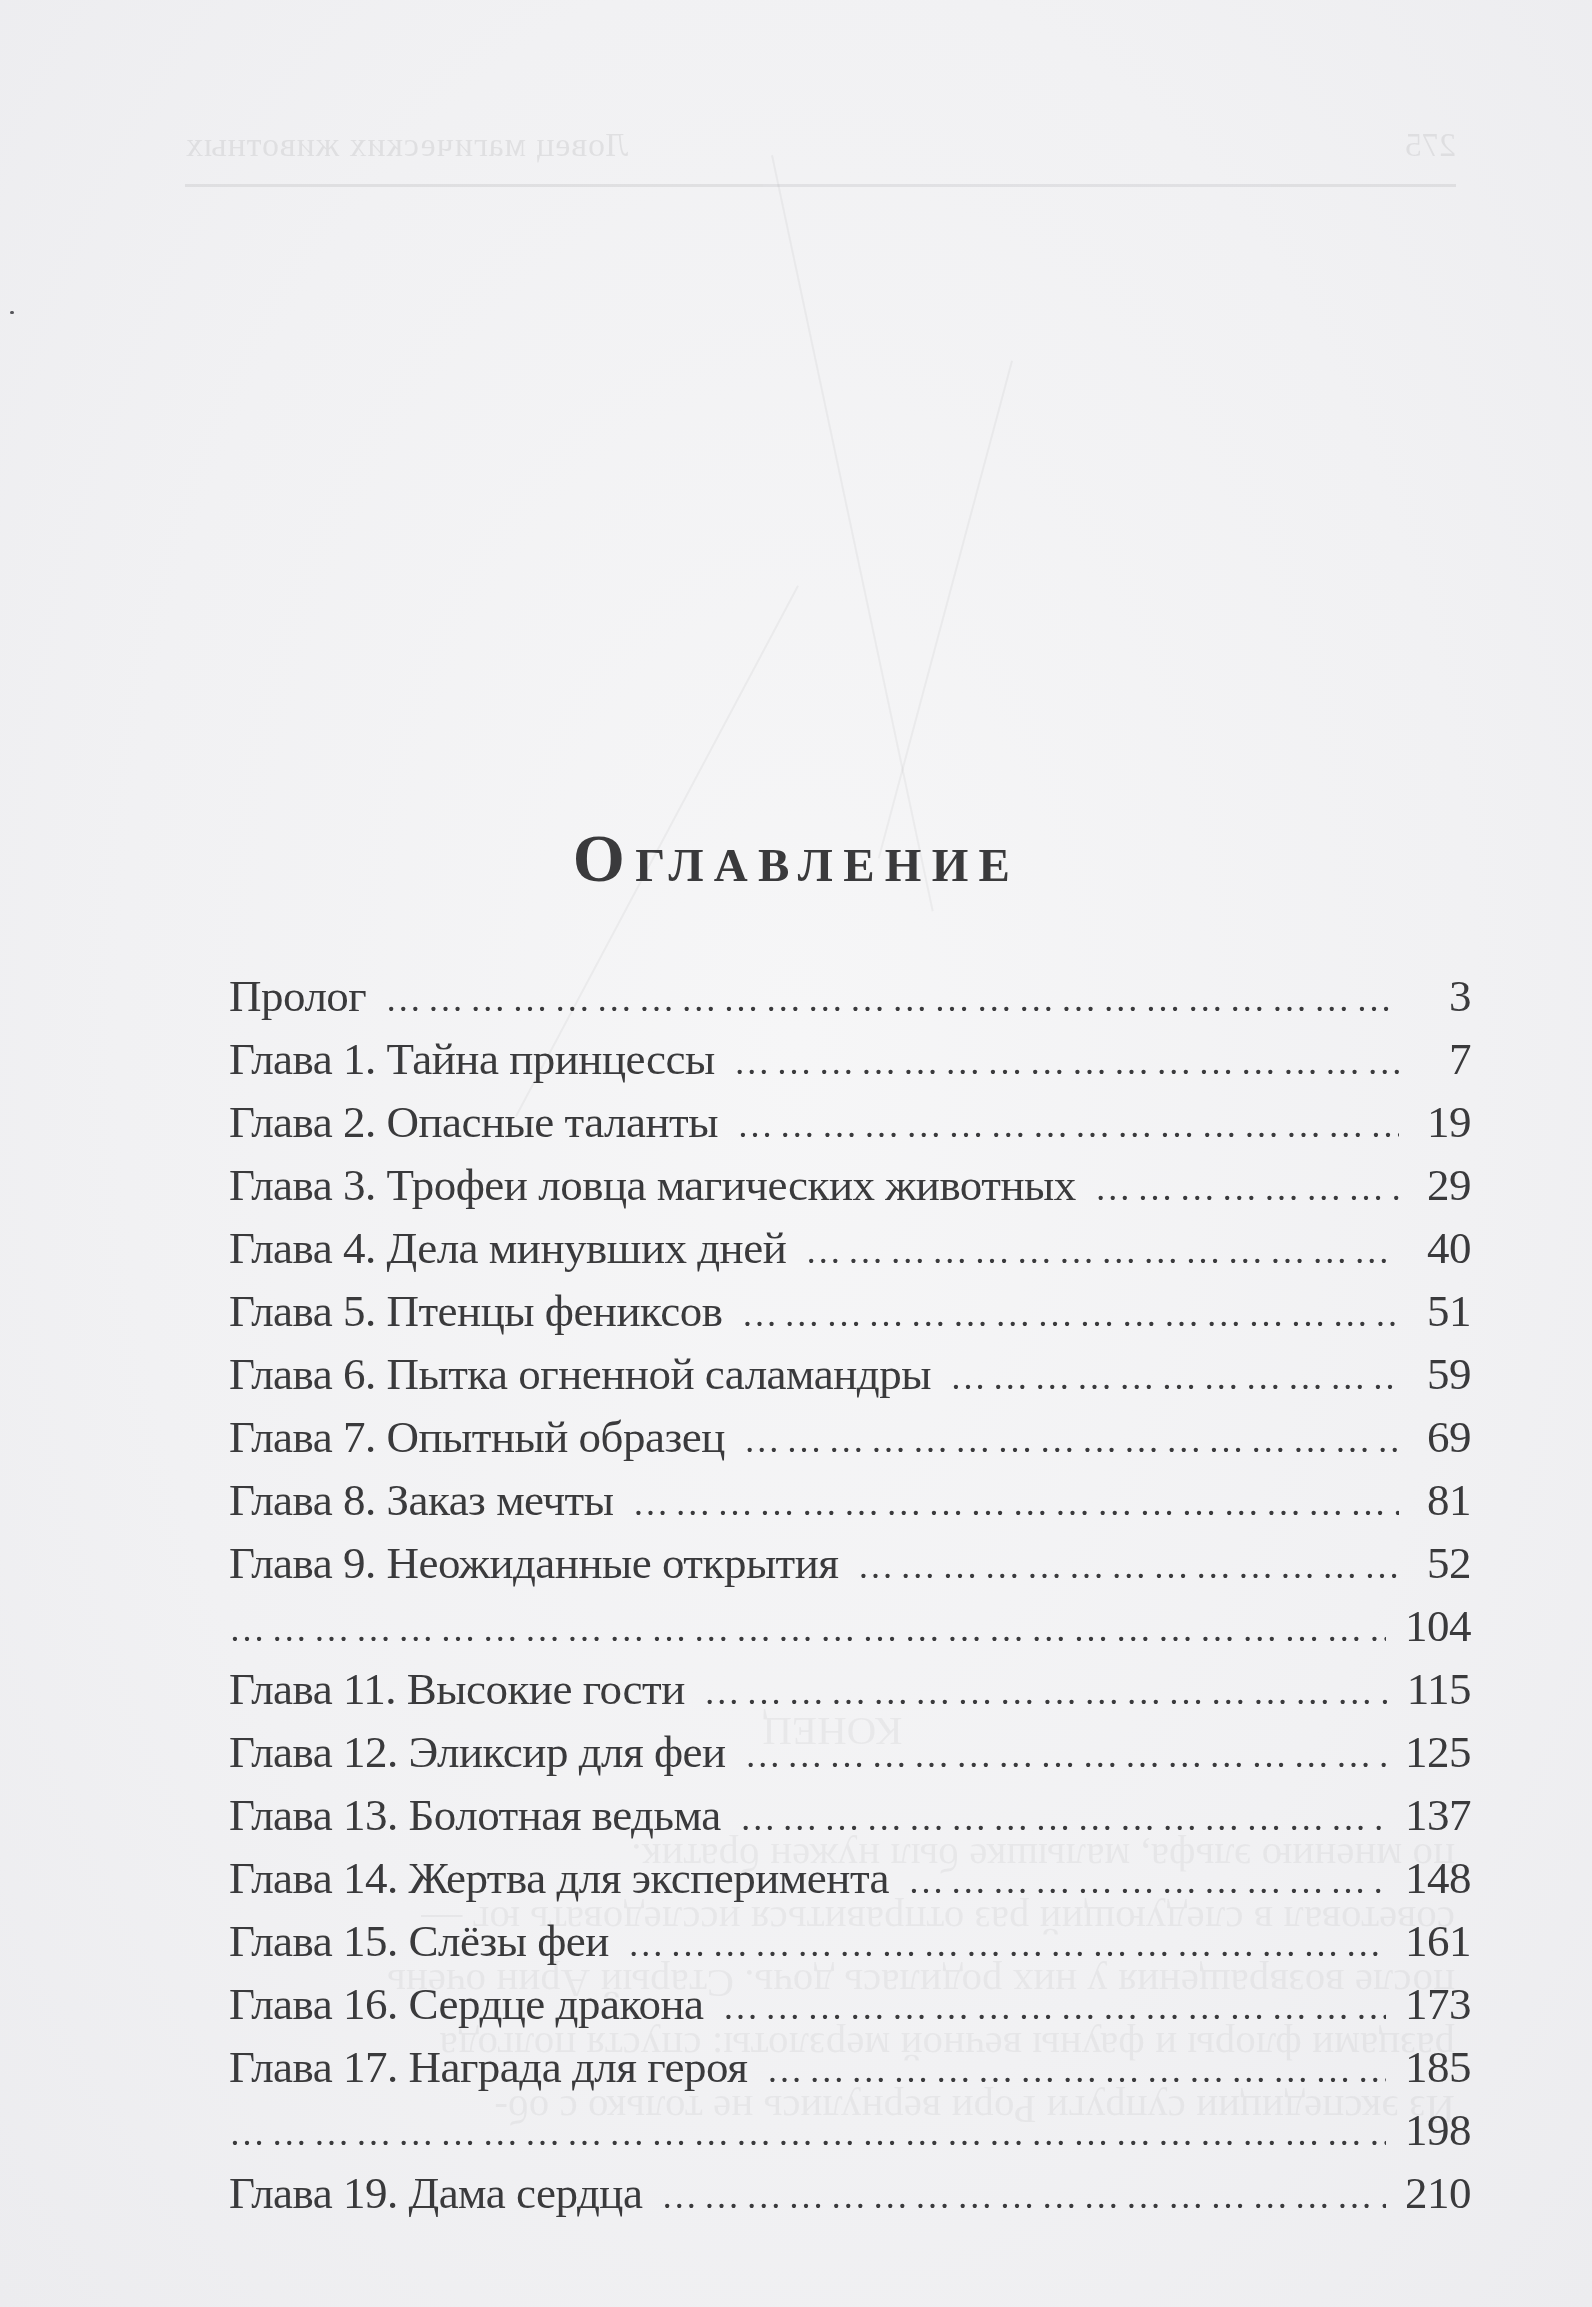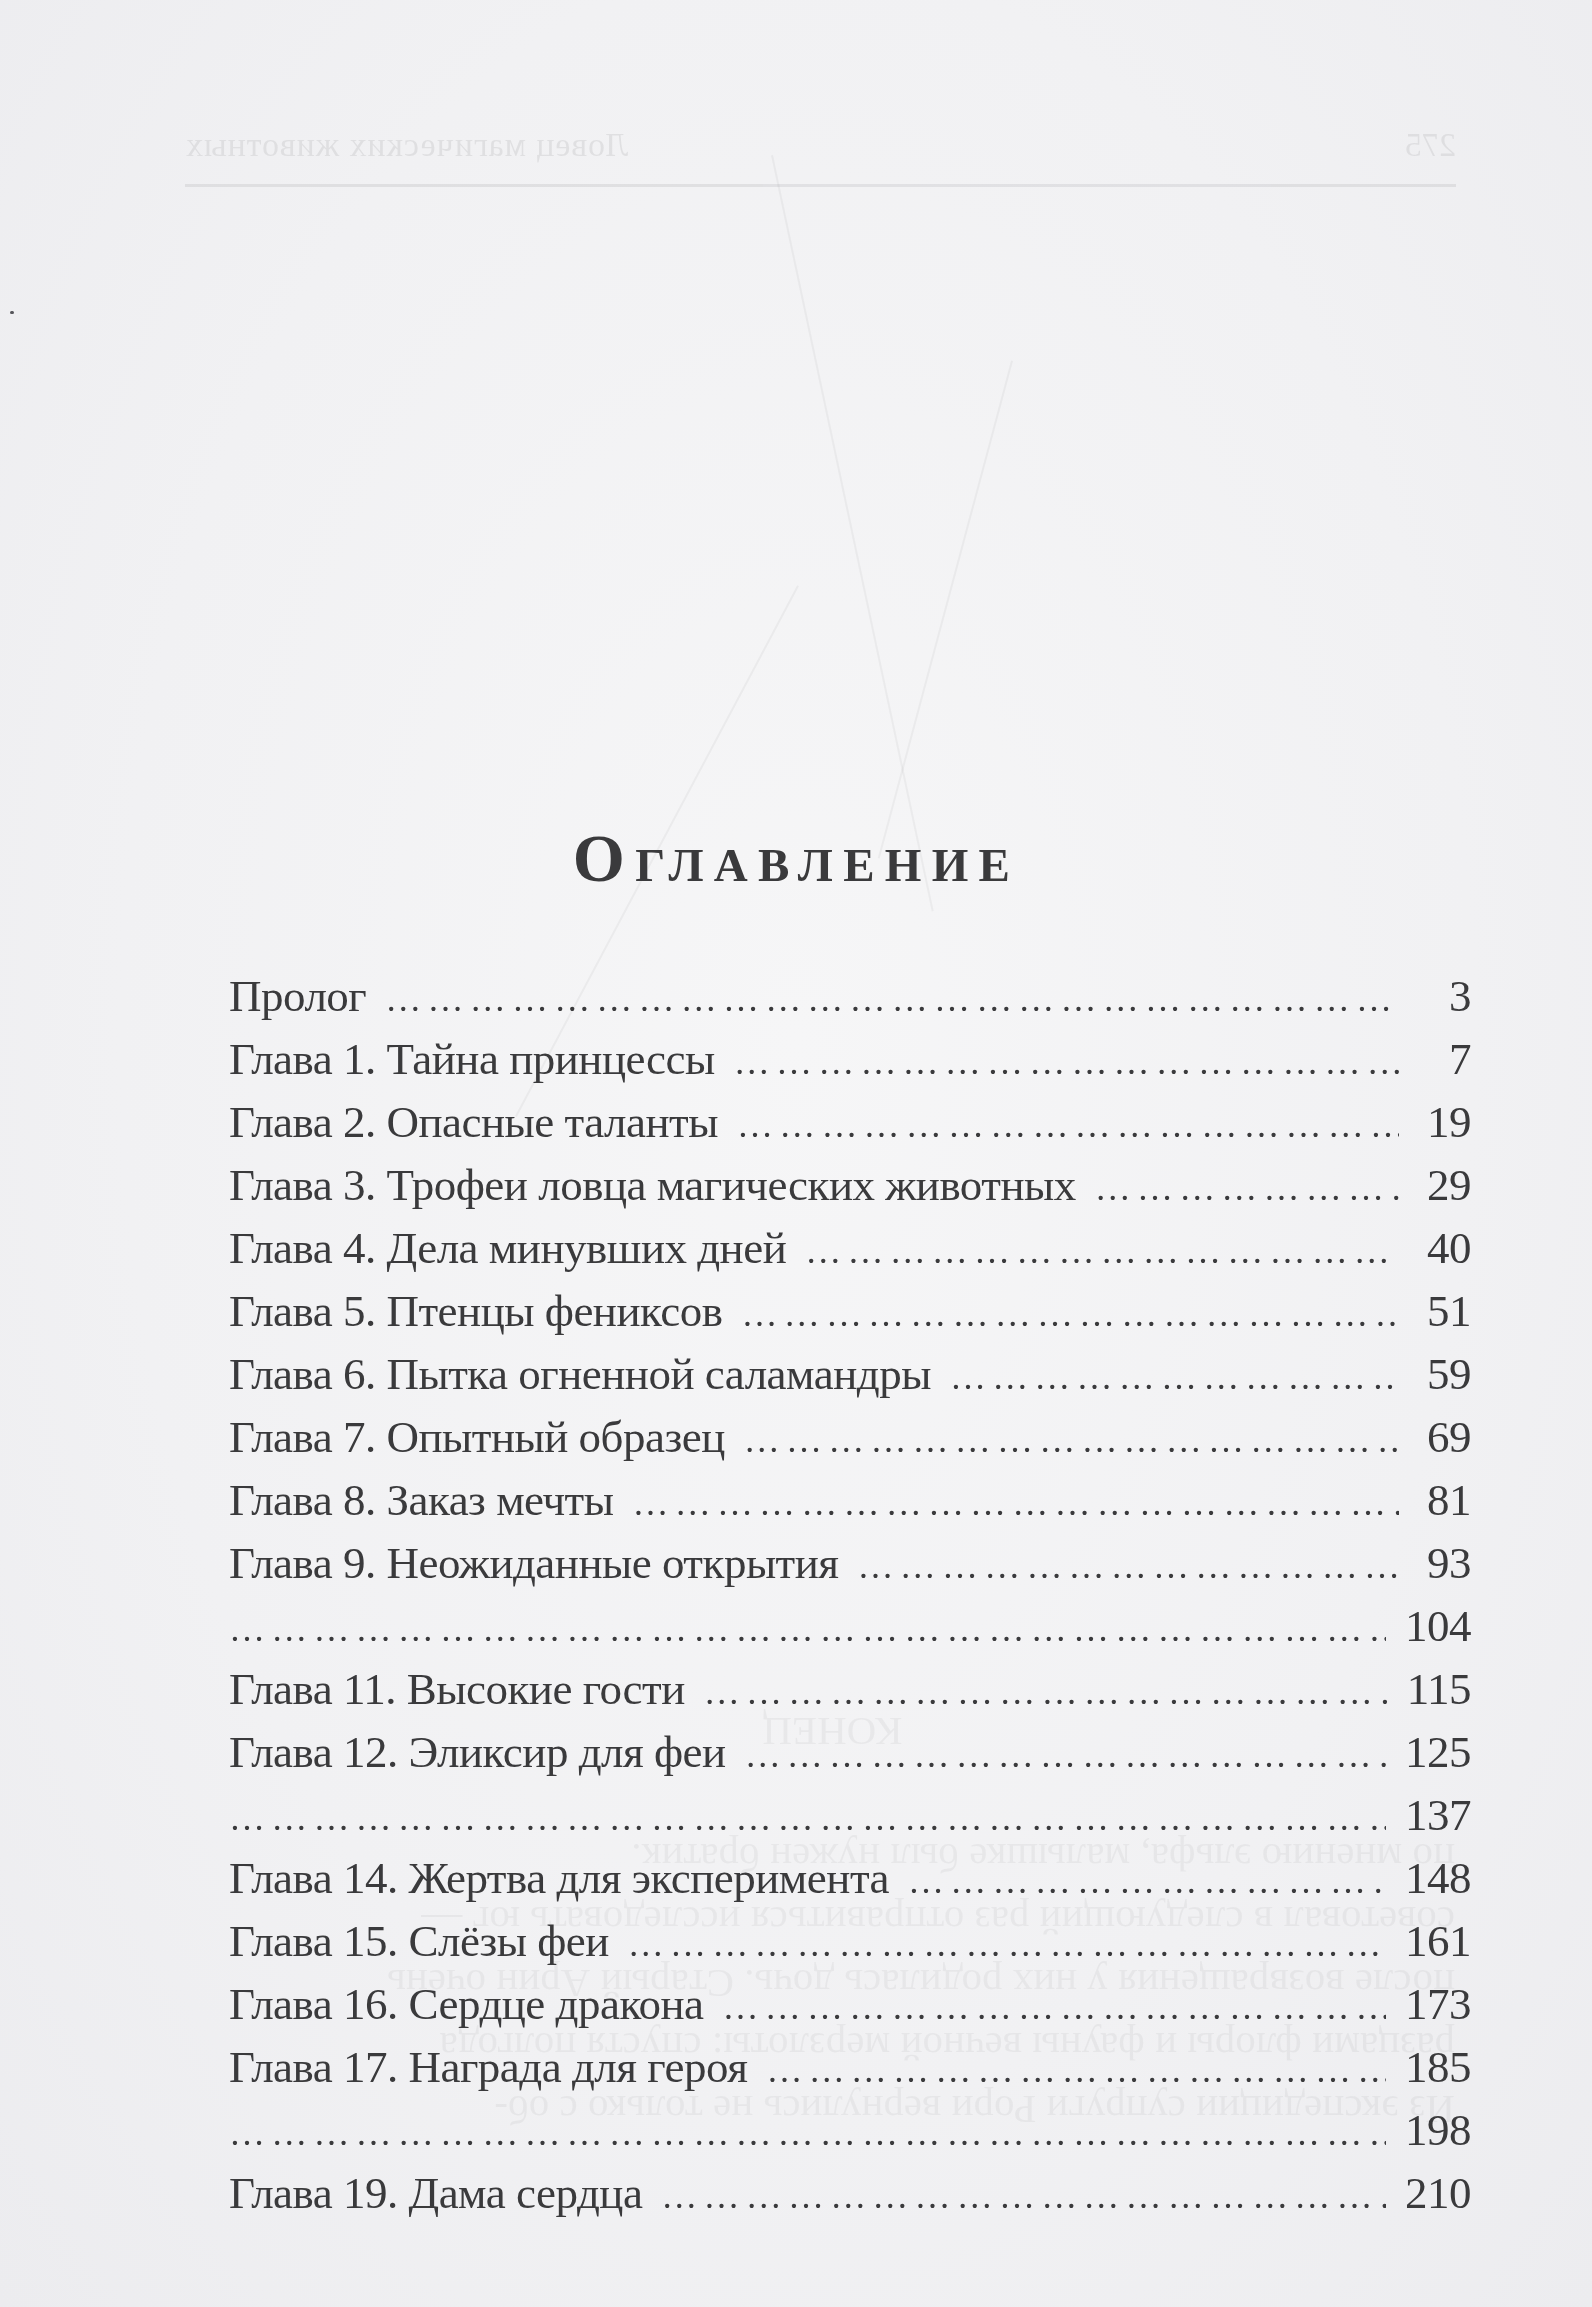--- a/index.html
+++ b/index.html
@@ -212,37 +212,38 @@
       <span class="toc-page">69</span>
     </li>
   <li class="toc-row">
       <span class="toc-label">Глава 8. Заказ мечты</span>
       <span class="toc-leader">…………………………………………………………………………………</span>
       <span class="toc-page">81</span>
     </li>
   <li class="toc-row">
       <span class="toc-label">Глава 9. Неожиданные открытия</span>
       <span class="toc-leader">…………………………………………………………………………………</span>
-      <span class="toc-page">93</span>
+      <span class="toc-page">52</span>
     </li>
   <li class="toc-row">
       <span class="toc-leader">…………………………………………………………………………………</span>
       <span class="toc-page">104</span>
     </li>
   <li class="toc-row">
       <span class="toc-label">Глава 11. Высокие гости</span>
       <span class="toc-leader">…………………………………………………………………………………</span>
       <span class="toc-page">115</span>
     </li>
   <li class="toc-row">
       <span class="toc-label">Глава 12. Эликсир для феи</span>
       <span class="toc-leader">…………………………………………………………………………………</span>
       <span class="toc-page">125</span>
     </li>
   <li class="toc-row">
+      <span class="toc-label">Глава 13. Болотная ведьма</span>
       <span class="toc-leader">…………………………………………………………………………………</span>
       <span class="toc-page">137</span>
     </li>
   <li class="toc-row">
       <span class="toc-label">Глава 14. Жертва для эксперимента</span>
       <span class="toc-leader">…………………………………………………………………………………</span>
       <span class="toc-page">148</span>
     </li>
   <li class="toc-row">
       <span class="toc-label">Глава 15. Слёзы феи</span>

